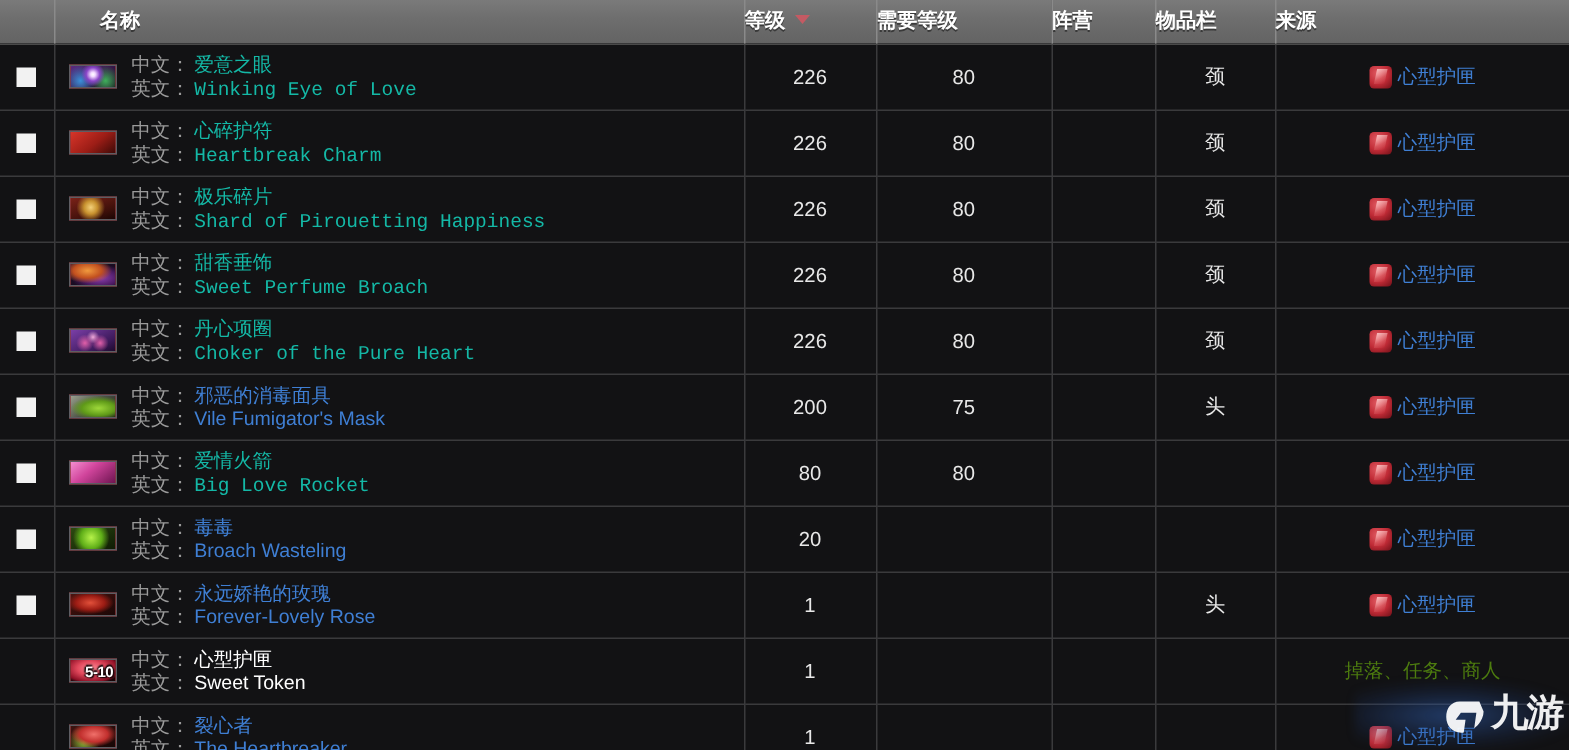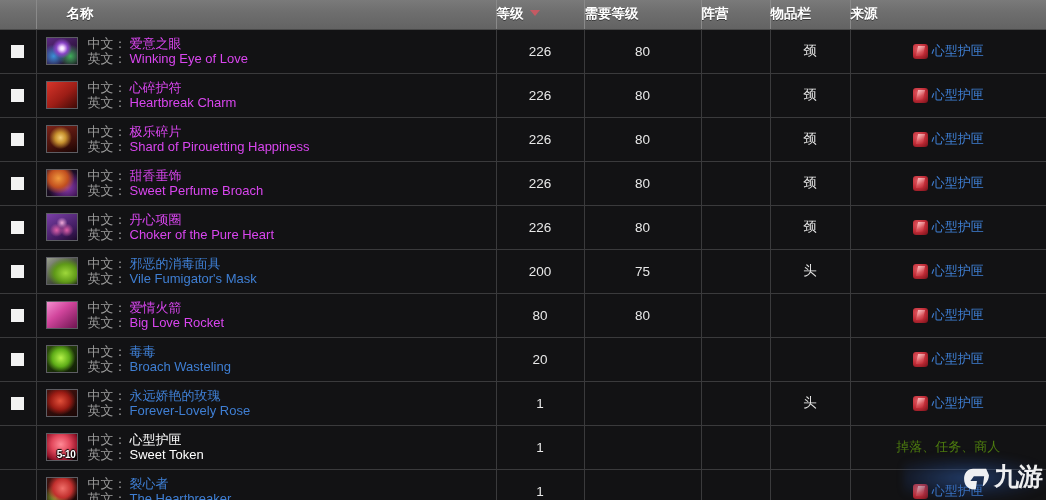--- a/index.html
+++ b/index.html
@@ -91,21 +91,21 @@
   
   .name-cell {
     display: flex;
     align-items: center;
     padding-left: 9px;
     height: 43px;
     box-sizing: border-box;
   }
   .icon-wrap {
     position: relative;
-    width: 32px; height: 28px;
+    width: 32px; height: 16px;
     flex: 0 0 32px;
     border: 1px solid #5d5d63;
     box-sizing: border-box;
     overflow: hidden;
     background: #b91c1c;
   }
   .icon-art { position: absolute; inset: 0; }
   .stack-count {
     position: absolute;
     right: 1px; bottom: 0px;
@@ -117,21 +117,21 @@
     letter-spacing: -.3px;
   }
   .names {
     margin-left: 10px;
     text-align: left;
     line-height: 15px;
   }
   .name-line { white-space: nowrap; font-size: 13px; }
   .lang-label { color: #9a9a9a; text-align: center; }
   .item-link { margin-left: 3px; }
-  .q-epic   { color: #d946ef; }
+  .q-epic   { color: #14b8a6; font-family: Liberation Mono, monospace; }
   .q-rare   { color: #3f7fd4; }
   .q-common { color: #ffffff; }
 
   
   .src-cell {
     display: flex;
     align-items: center;
     justify-content: center;
     gap: 4px;
     height: 43px;

